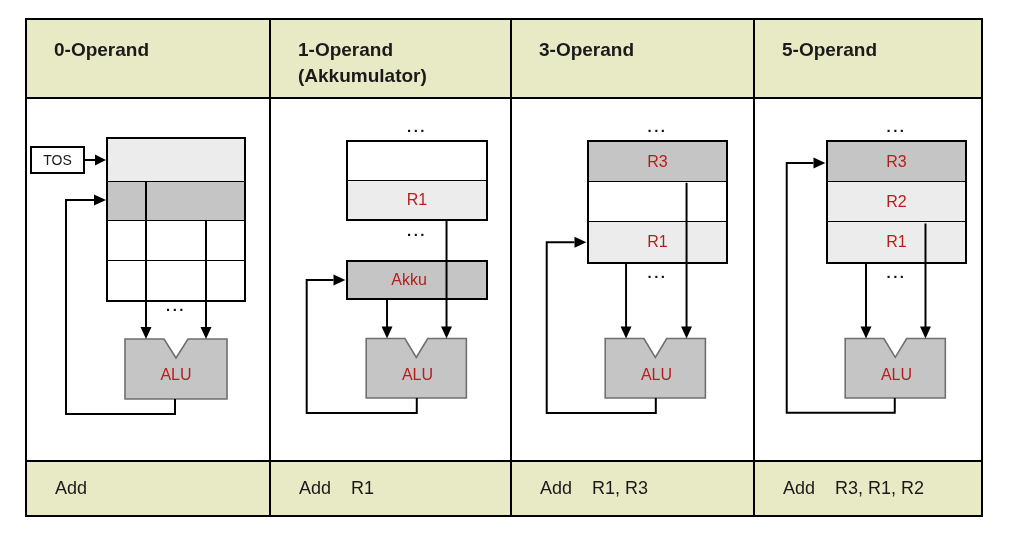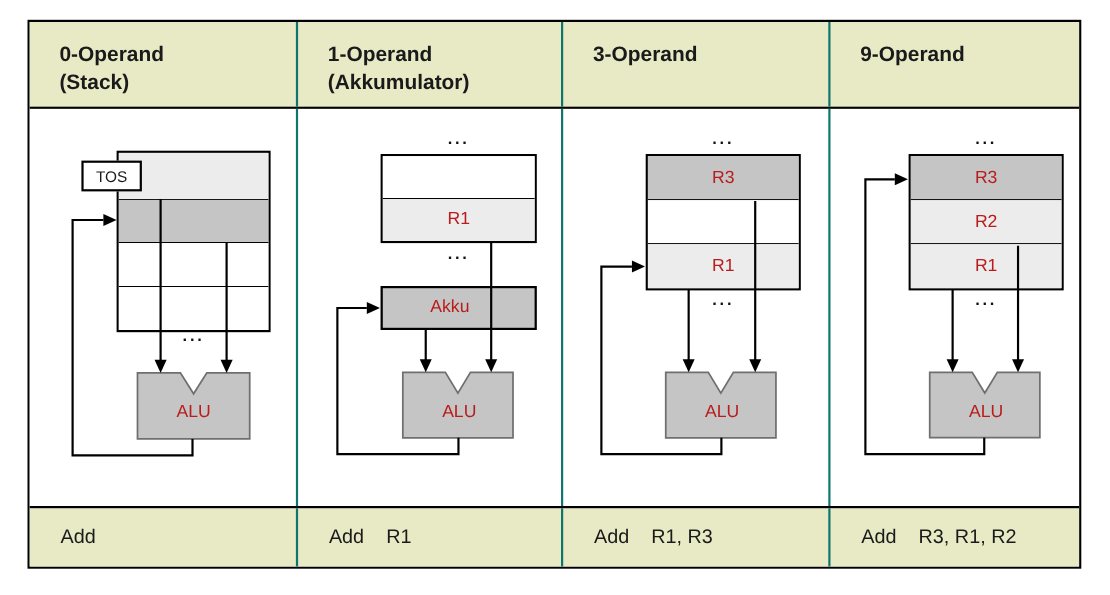--- a/index.html
+++ b/index.html
@@ -22,21 +22,21 @@
     height:79px; box-sizing:border-box; border-bottom:2px solid #000;
     background:var(--header_bg, #e8e9c5);
   }
   .diagram-row { height:361px; background:#ffffff; }
   .footer-row {
     flex:1; box-sizing:border-box; border-top:2px solid #000;
     background:var(--header_bg, #e8e9c5);
     text-align:center;
   }
   .cell { box-sizing:border-box; }
-  .cell + .cell { border-left:2px solid #0f766e; }
+  .cell + .cell { border-left:2px solid #000000; }
   .header-cell { padding:17px 8px 0 27px; font-size:19px; font-weight:bold; line-height:26px; }
   .footer-cell { display:flex; align-items:center; padding-left:28px; font-size:18px; }
   .footer-cell span { white-space:pre; }
   .diagram-cell { position:relative; overflow:hidden; }
 
   .dsvg { position:absolute; left:0; top:0; width:100%; height:100%; z-index:2; pointer-events:none; }
   .dsvg line, .dsvg polyline { stroke:var(--line, #000); stroke-width:2; fill:none; }
   .dsvg .arrowhead { fill:var(--line, #000); stroke:none; }
   .dsvg .alu-shape { fill:var(--alu_fill, #c5c5c5); stroke:var(--alu_border, #6f6f6f); stroke-width:1.6; }
 
@@ -54,49 +54,48 @@
     position:absolute; z-index:3; font-size:16px; height:18px; line-height:18px;
     text-align:center; color:#b91c1c;
   }
   .dots {
     position:absolute; z-index:3; font-size:15px; font-weight:bold; letter-spacing:2.5px;
     height:16px; line-height:12px; text-align:center; color:#111;
   }
   .tosbox {
     position:absolute; left:3px; top:47px; width:55px; height:28px;
     box-sizing:border-box; border:2px solid #000; background:#fff; z-index:3;
-    display:flex; align-items:center; justify-content:center; font-size:14px;margin-left:44px;
+    display:flex; align-items:center; justify-content:center; font-size:14px;
   }
   .akkubox {
     position:absolute; left:75px; top:161px; width:142px; height:40px;
     box-sizing:border-box; border:2px solid #000;
     background:var(--dark_cell, #c5c5c5); z-index:1;
   }
 </style>
 </head>
 <body>
 
 <div class="page">
   <div class="table">
 
     <div class="row header-row">
       <div class="cell header-cell">
         <div>0-Operand</div>
-        <div>(Stack)</div>
       </div>
       <div class="cell header-cell">
         <div>1-Operand</div>
         <div>(Akkumulator)</div>
       </div>
       <div class="cell header-cell">
         <div>3-Operand</div>
         <div></div>
       </div>
       <div class="cell header-cell">
-        <div>9-Operand</div>
+        <div>5-Operand</div>
         <div></div>
       </div>
     </div>
 
     <div class="row diagram-row">
 
       <div class="cell diagram-cell">
         <div class="tosbox">
           <span>TOS</span>
         </div>

